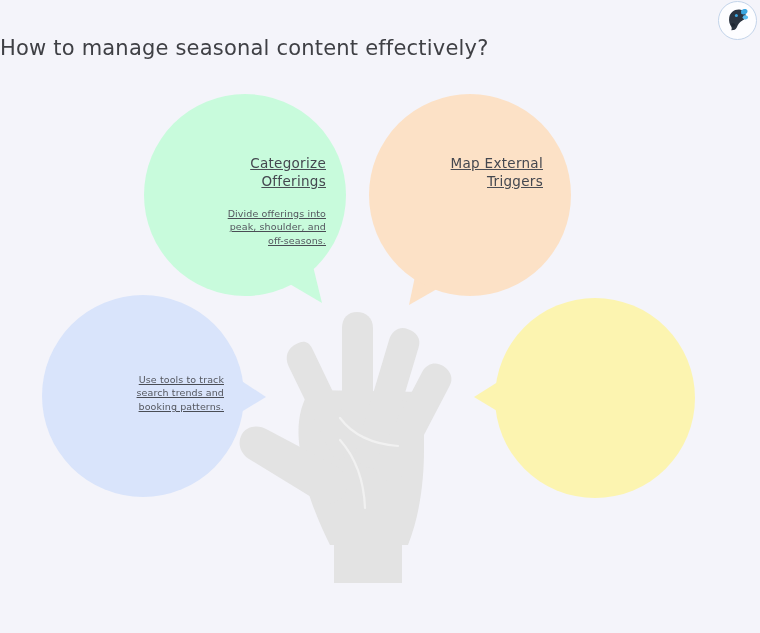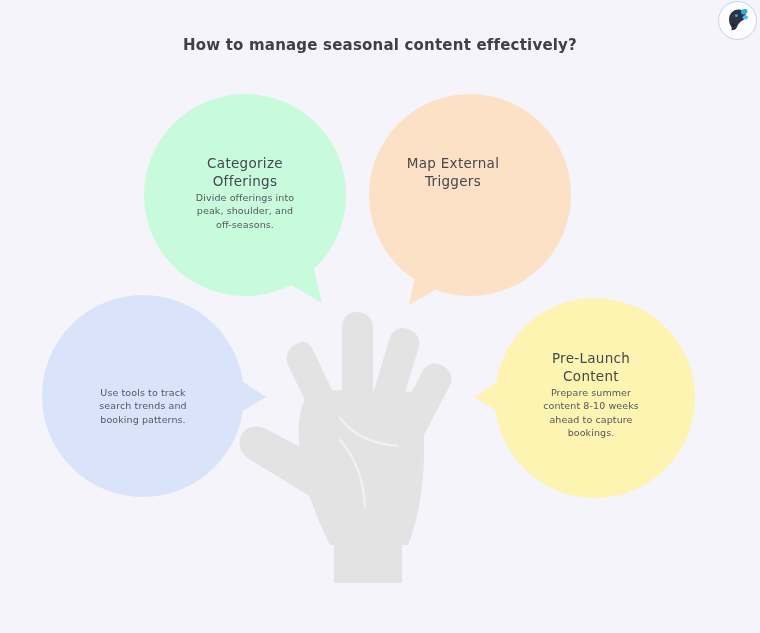--- a/index.html
+++ b/index.html
@@ -22,68 +22,68 @@
     width: 760px;
     height: 633px;
   }
 
   
   #page-title {
     position: absolute;
     left: 0;
     top: 36px;
     width: 760px;
-    text-align: center;
-    font-size: 15px;
-    font-weight: bold;
+    font-size: 21px;
+    font-weight: normal;
     color: #3f4045;
     letter-spacing: 0.2px;
     font-family: "DejaVu Sans", sans-serif;
   }
 
   
   #scene {
     position: absolute;
     left: 0;
     top: 0;
     width: 760px;
     height: 633px;
     display: block;
   }
 
   
   .bubble-text {
     position: absolute;
-    text-align: center;
+    text-align: right;
     color: #4a4d55;
     font-family: "DejaVu Sans", sans-serif;
+    text-decoration: underline;
   }
   .bubble-title {
     font-size: 13.5px;
     font-weight: normal;
     letter-spacing: 0.3px;
     line-height: 1.32;
     color: #44474f;
     white-space: pre-line;
   }
   .bubble-body {
     font-size: 9.5px;
     line-height: 1.42;
     color: #54575f;
     letter-spacing: 0.1px;
-    margin-top: 0;
+    margin-top: 16px;
     white-space: pre-line;
   }
 
   #txt-green { left: 164px; top: 155px; width: 162px; }
-  #txt-orange { left: 372px; top: 155px; width: 162px; }
+  #txt-orange { left: 381px; top: 155px; width: 162px; }
   #txt-blue  { left: 62px;  top: 364px; width: 162px; }
   #txt-yellow{ left: 510px; top: 350px; width: 162px; }
 
-  #txt-blue .bubble-body { margin-top: 22px; }
+  #txt-blue .bubble-body { margin-top: 9px; }
 
   
   #avatar-badge {
     position: absolute;
     left: 718px;
     top: 1px;
     width: 39px;
     height: 39px;
     border-radius: 50%;
     background: #fdfdff;
@@ -191,28 +191,20 @@
     <div class="bubble-title">Map External
 Triggers</div>
   </div>
 
   <div class="bubble-text" id="txt-blue">
     <div class="bubble-body">Use tools to track
 search trends and
 booking patterns.</div>
   </div>
 
-  <div class="bubble-text" id="txt-yellow">
-    <div class="bubble-title">Pre-Launch
-Content</div>
-    <div class="bubble-body">Prepare summer
-content 8-10 weeks
-ahead to capture
-bookings.</div>
-  </div>
 
   <div id="avatar-badge">
     <svg width="37" height="37" viewBox="0 0 37 37">
       <path d="M20.5 7.5
                C15.5 7.0, 11.0 10.5, 10.2 15.5
                C9.6 19.2, 10.6 22.0, 12.0 24.2
                C12.9 25.6, 13.0 27.0, 12.2 28.3
                L14.6 28.0
                C16.2 27.8, 17.4 26.6, 18.0 25.0
                C19.0 22.2, 20.8 20.0, 23.4 18.6

